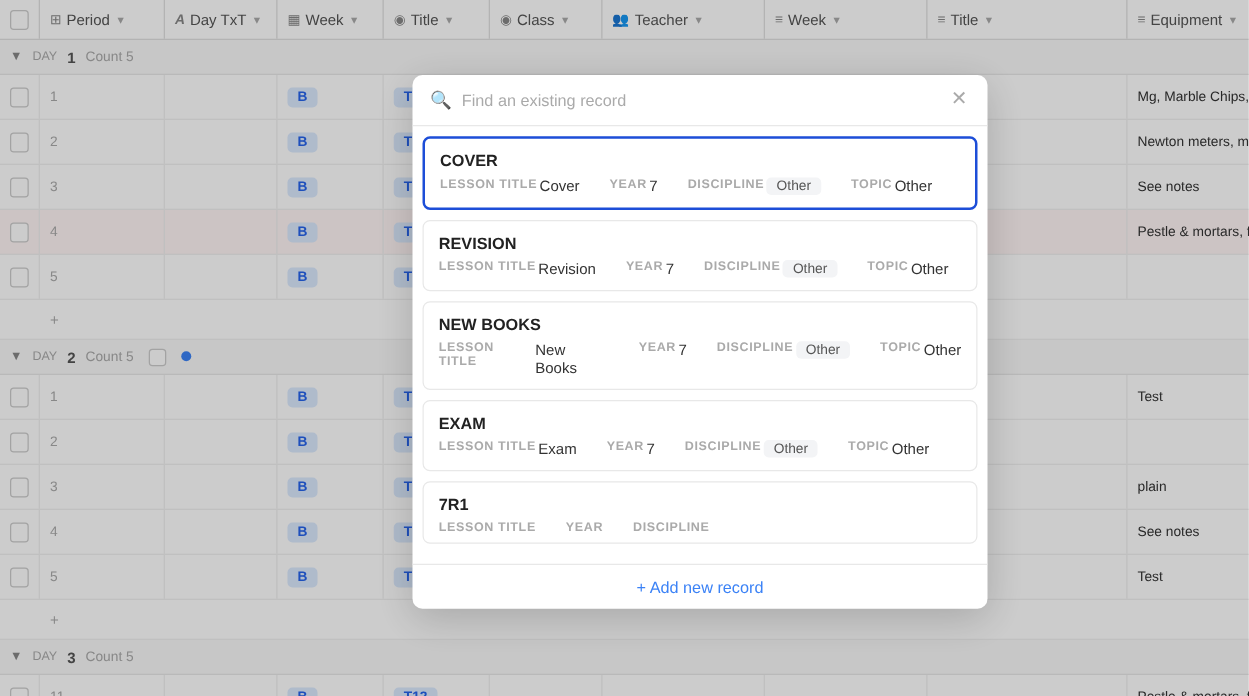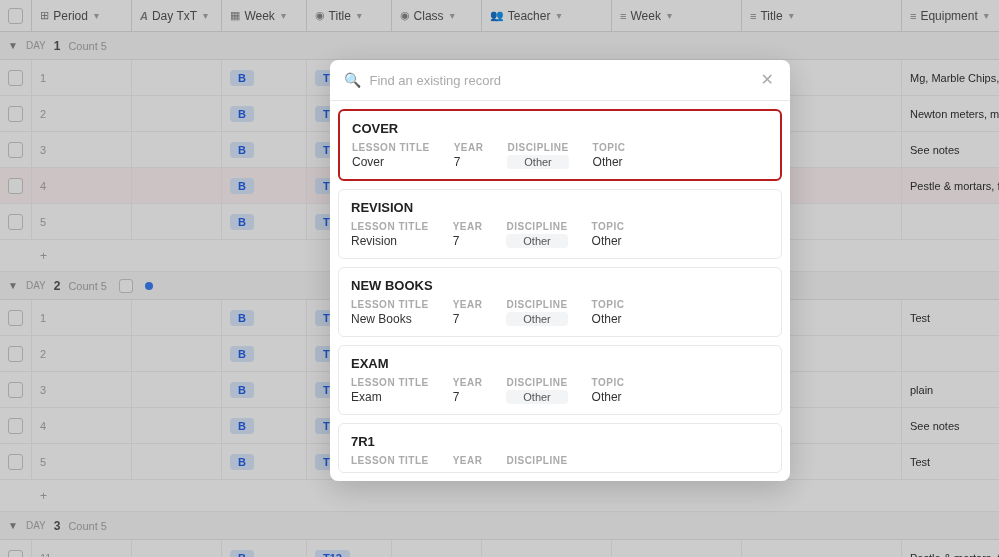--- a/index.html
+++ b/index.html
@@ -162,35 +162,35 @@
       padding: 8px;
     }
 
     .record-card {
       border: 1px solid #e8e8e8;
       border-radius: 6px;
       padding: 10px 12px;
       margin-bottom: 8px;
       cursor: pointer;
     }
-    .record-card.selected { border: 2px solid #b91c1c; }
+    .record-card.selected { border: 2px solid #1d4ed8; }
 
     .record-title {
       font-size: 13px;
       font-weight: 600;
       color: #222;
       margin-bottom: 6px;
     }
 
     .record-fields {
       display: flex;
       gap: 24px;
       align-items: flex-start;
     }
-    .record-field { display: flex; flex-direction: column; gap: 2px; }
+    .record-field { display: flex; flex-direction: row; gap: 2px; }
     .field-label { font-size: 10px; font-weight: 600; color: #aaa; text-transform: uppercase; letter-spacing: 0.5px; }
     .field-value { font-size: 12px; color: #333; }
     .field-badge {
       display: inline-flex;
       align-items: center;
       justify-content: center;
       padding: 1px 8px;
       border-radius: 4px;
       font-size: 11px;
       font-weight: 500;
@@ -662,14 +662,17 @@
             <span class="field-label">YEAR</span>
           </div>
           <div class="record-field">
             <span class="field-label">DISCIPLINE</span>
           </div>
         </div>
       </div>
 
     </div>
 
+    <div class="modal-footer">
+      <button class="add-new-btn">+ Add new record</button>
+    </div>
   </div>
 </div>
 
 </body></html>

